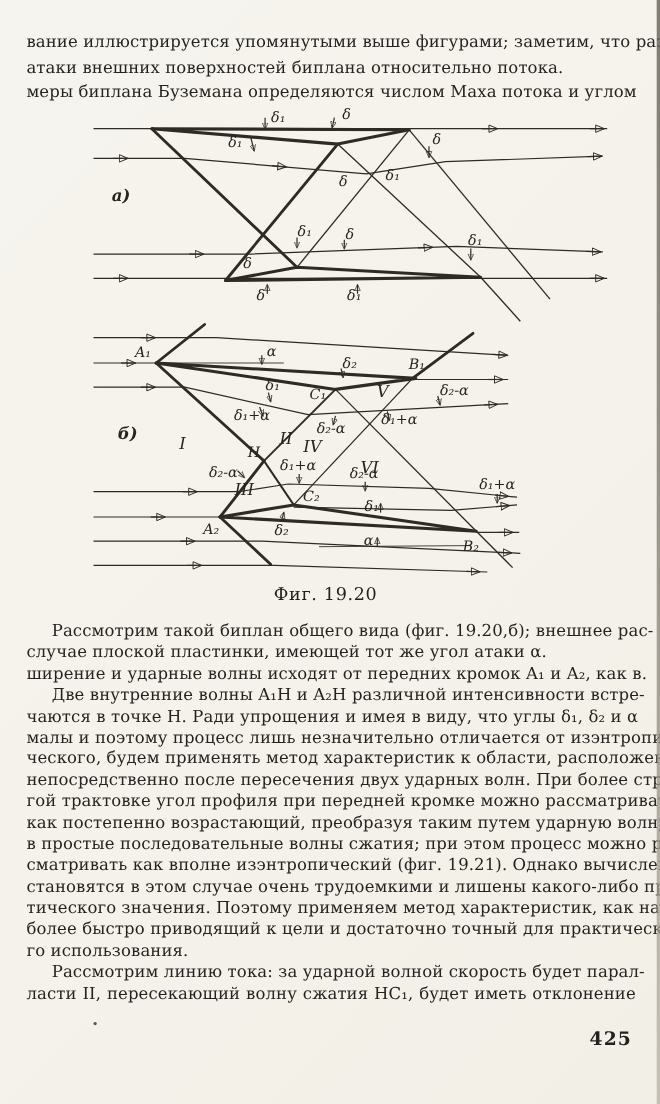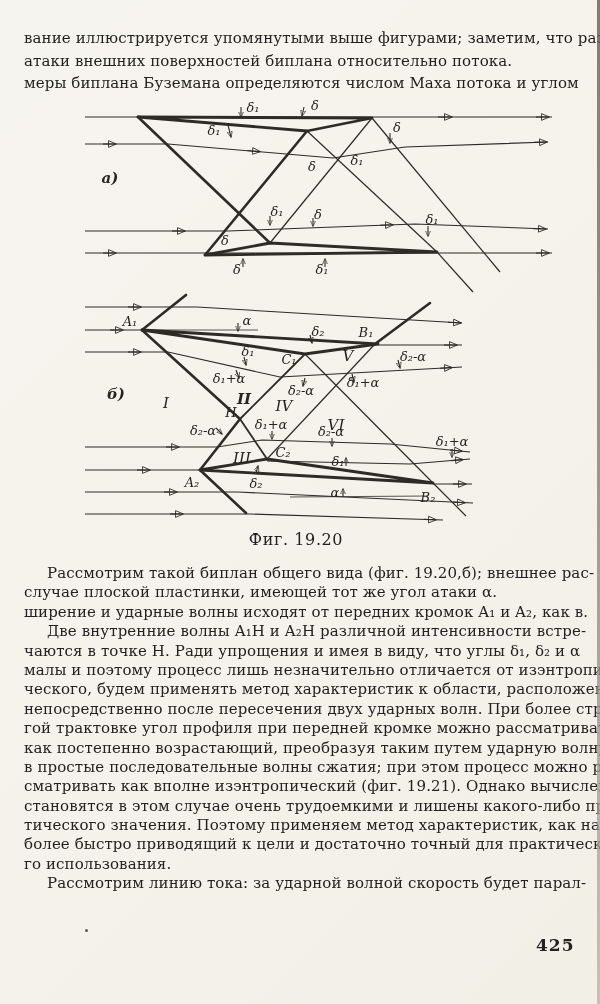--- a/index.html
+++ b/index.html
@@ -167,29 +167,29 @@
       <span class="flabel" style="left: 277px; top: 211px;">δ₁</span>
       <span class="flabel" style="left: 318px; top: 214px;">δ</span>
       <span class="flabel" style="left: 432px; top: 219px;">δ₁</span>
       <span class="flabel" style="left: 225px; top: 240px;">δ</span>
       <span class="flabel" style="left: 237px; top: 269px;">δ</span>
       <span class="flabel" style="left: 322px; top: 269px;">δ₁</span>
     </div>
   <div class="labels-layer">
       <span class="flabel part" style="left: 116px; top: 394px;">б)</span>
       <span class="flabel" style="left: 130px; top: 321px;">A₁</span>
-      <span class="flabel" style="left: 366px; top: 332px;">B₁</span>
+      <span class="flabel" style="left: 379px; top: 332px;">B₁</span>
       <span class="flabel" style="left: 289px; top: 359px;">C₁</span>
       <span class="flabel" style="left: 192px; top: 482px;">A₂</span>
       <span class="flabel" style="left: 428px; top: 497px;">B₂</span>
       <span class="flabel" style="left: 283px; top: 452px;">C₂</span>
       <span class="flabel" style="left: 231px; top: 412px;">H</span>
       <span class="flabel rm" style="left: 166px; top: 403px;">I</span>
-      <span class="flabel rm" style="left: 244px; top: 399px; font-weight: bold;">II</span>
-      <span class="flabel rm" style="left: 222px; top: 458px; margin-left: 20px;">III</span>
+      <span class="flabel rm" style="left: 260px; top: 399px;">II</span>
+      <span class="flabel rm" style="left: 222px; top: 445px;">III</span>
       <span class="flabel rm" style="left: 284px; top: 406px;">IV</span>
       <span class="flabel rm" style="left: 348px; top: 356px;">V</span>
       <span class="flabel rm" style="left: 336px; top: 425px;">VI</span>
       <span class="flabel" style="left: 247px; top: 320px;">α</span>
       <span class="flabel" style="left: 318px; top: 331px;">δ₂</span>
       <span class="flabel" style="left: 248px; top: 351px;">δ₁</span>
       <span class="flabel" style="left: 413px; top: 356px;">δ₂-α</span>
       <span class="flabel" style="left: 229px; top: 378px;">δ₁+α</span>
       <span class="flabel" style="left: 301px; top: 390px;">δ₂-α</span>
       <span class="flabel" style="left: 363px; top: 382px;">δ₁+α</span>
@@ -228,20 +228,21 @@
         <div class="tl">как постепенно возрастающий, преобразуя таким путем ударную волну</div>
         <div class="tl">в простые последовательные волны сжатия; при этом процесс можно рас-</div>
         <div class="tl">сматривать как вполне изэнтропический (фиг. 19.21). Однако вычисления</div>
         <div class="tl">становятся в этом случае очень трудоемкими и лишены какого-либо прак-</div>
         <div class="tl">тического значения. Поэтому применяем метод характеристик, как наи-</div>
         <div class="tl">более быстро приводящий к цели и достаточно точный для практическо-</div>
         <div class="tl last">го использования.</div>
       </div>
       <div class="para ind">
         <div class="tl">Рассмотрим линию тока: за ударной волной скорость будет парал-</div>
+        <div class="tl">ласти II, пересекающий волну сжатия HC₁, будет иметь отклонение</div>
       </div>
     </div>
 
   <div class="pageno">425</div>
 
   <div class="speck"></div>
   <div class="edge-r"></div>
 </div>
 
 </body></html>

